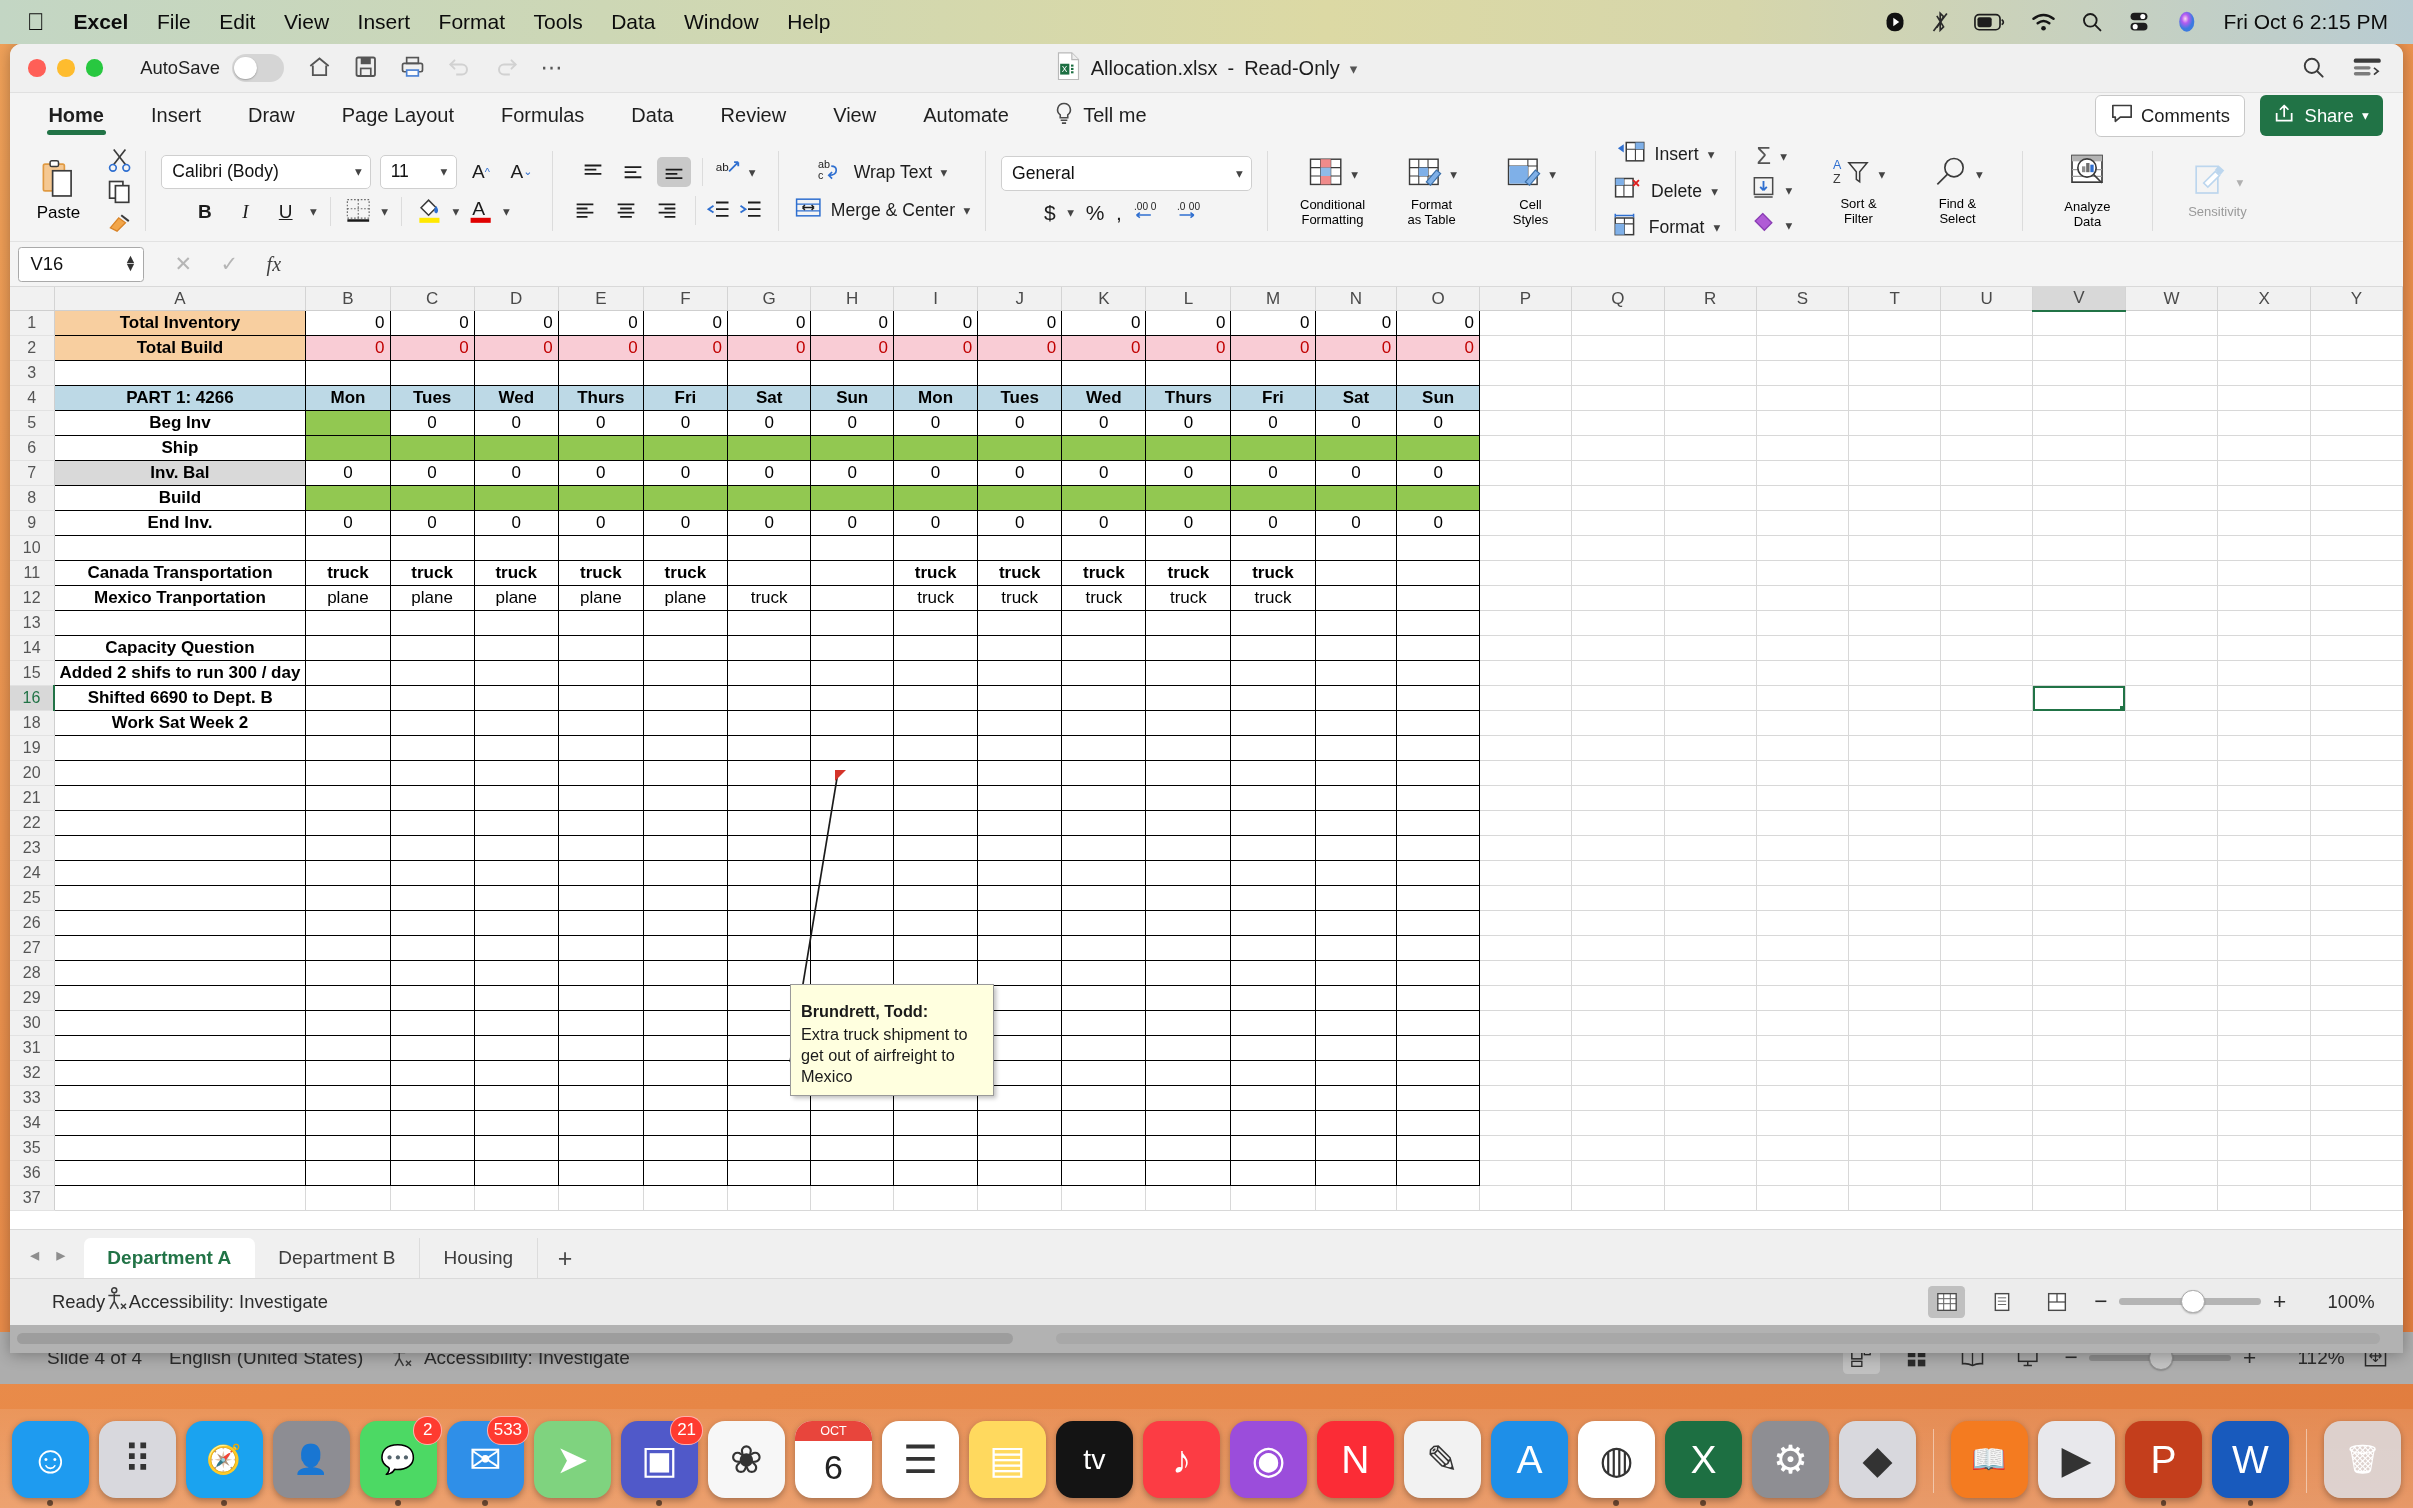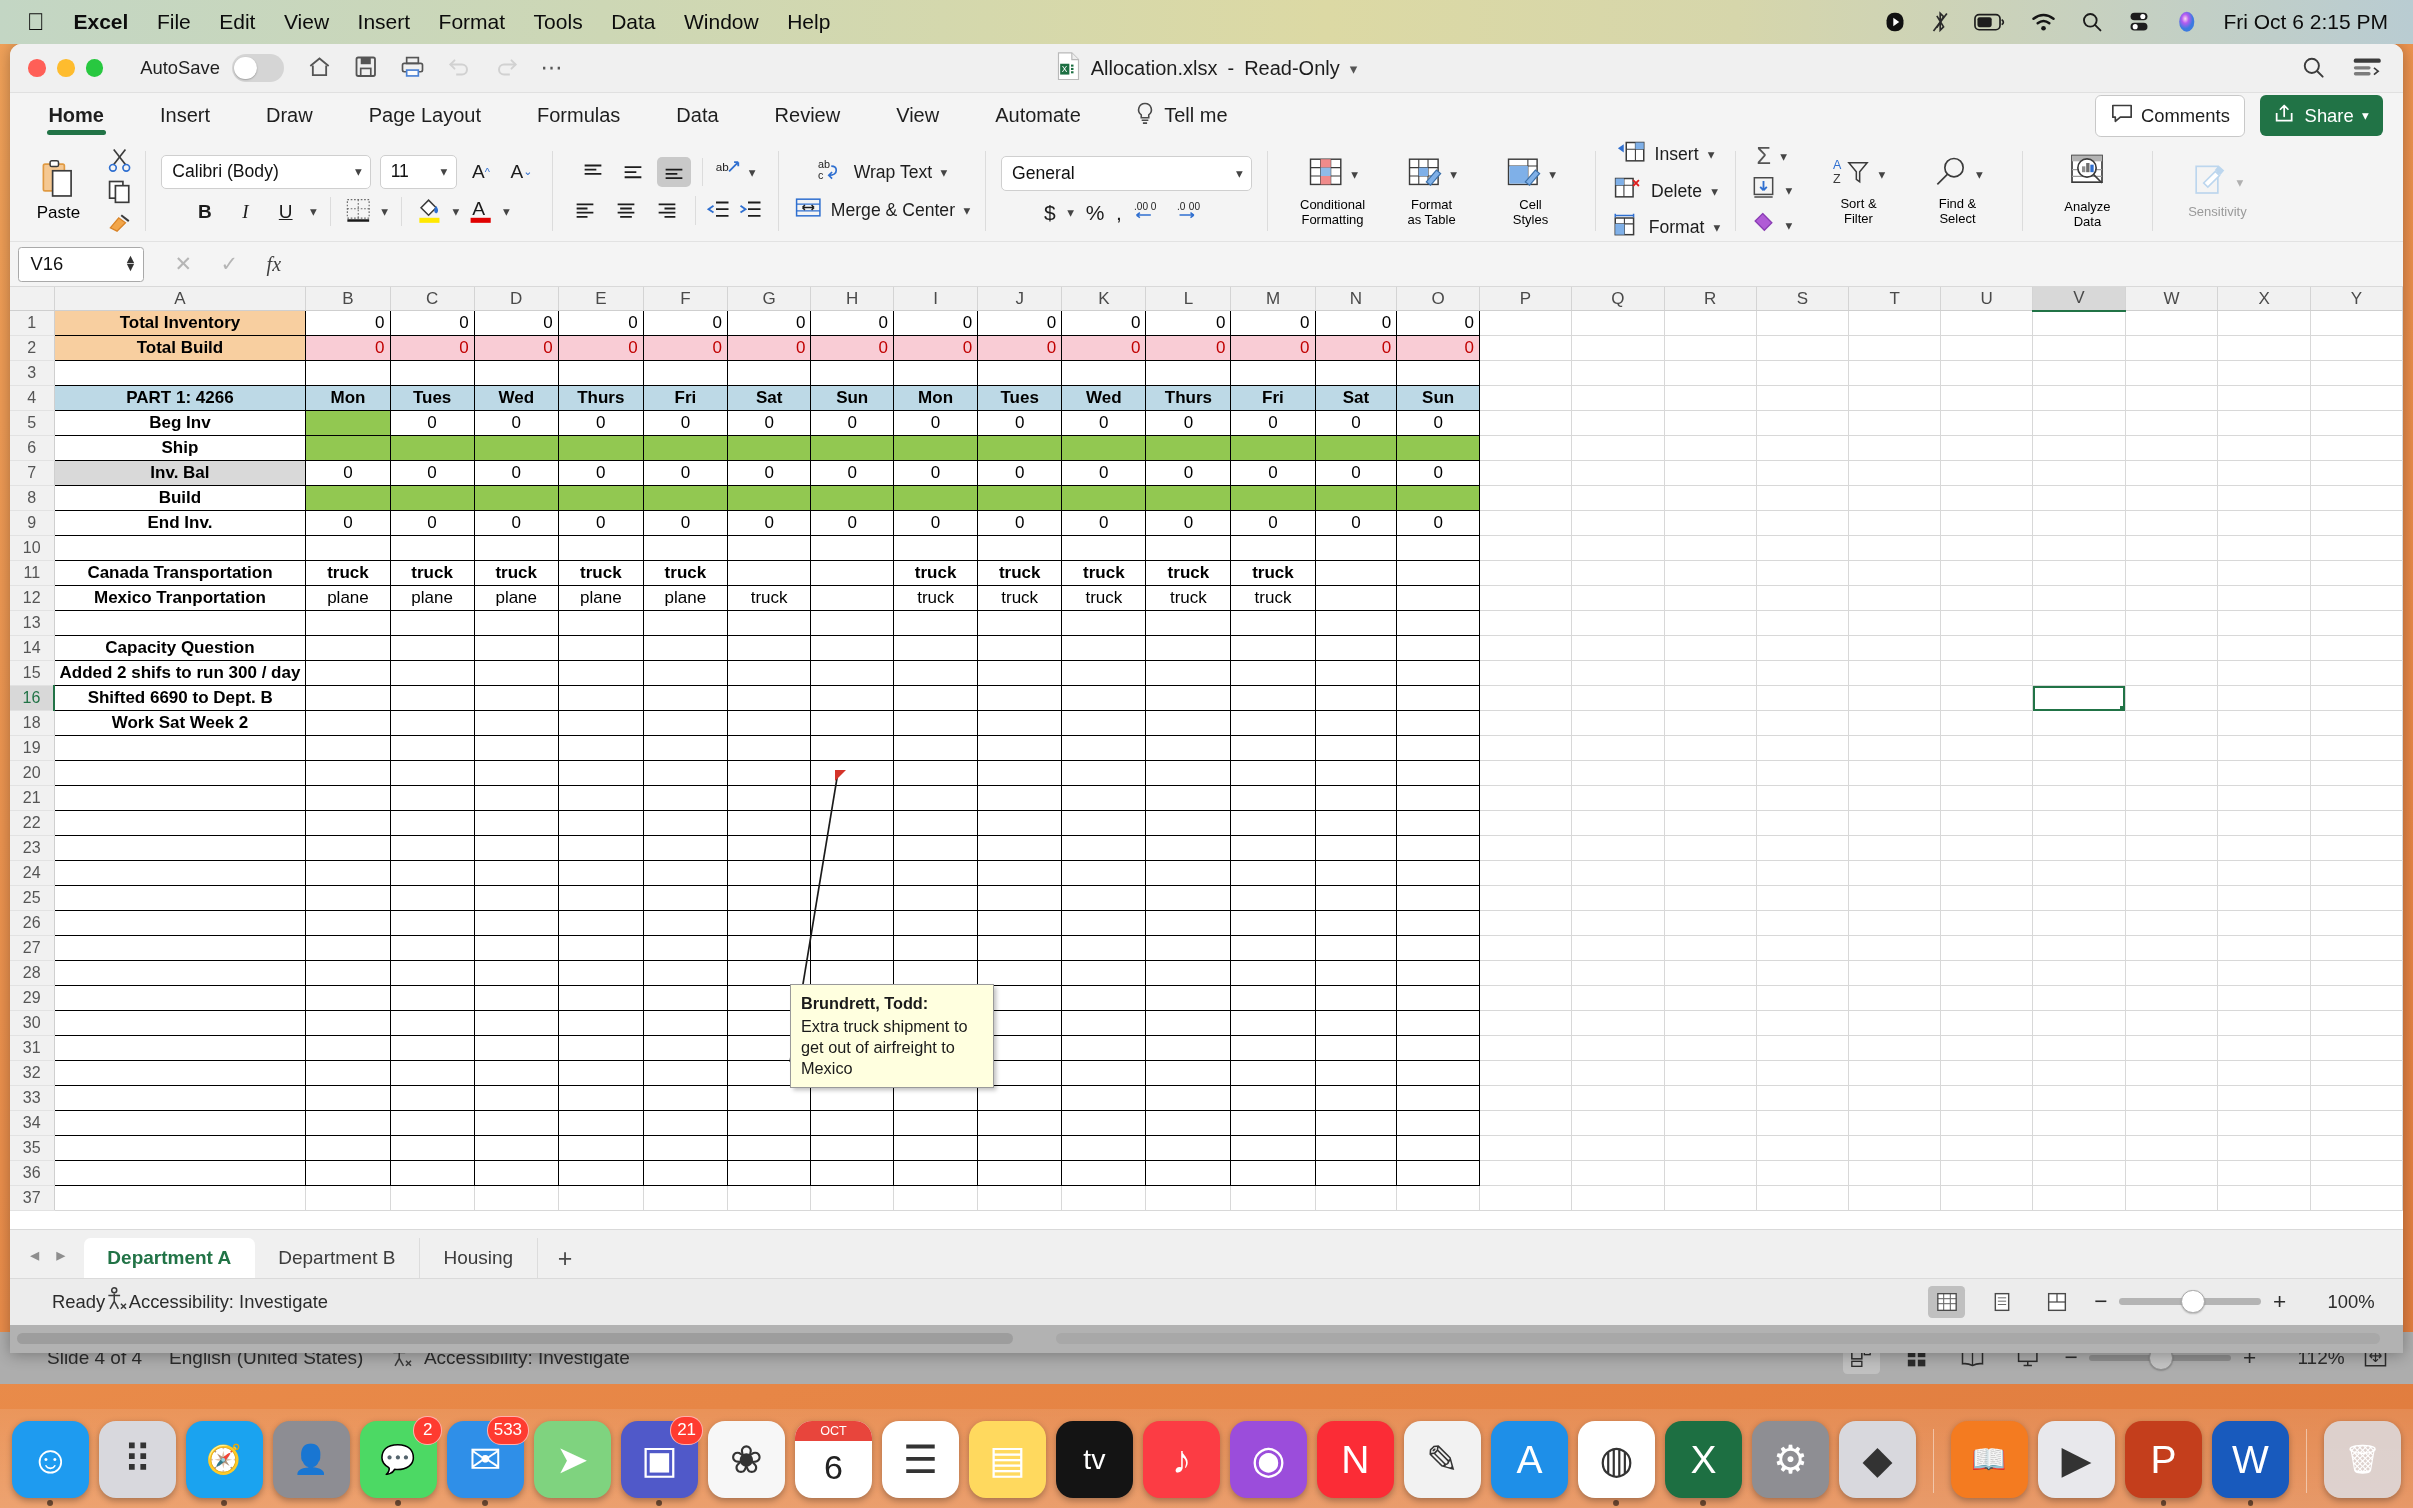--- a/index.html
+++ b/index.html
@@ -67,21 +67,21 @@
     display:flex; align-items:center; justify-content:center;
     font-size: 20px; color:#1d1d1d; gap: 10px; pointer-events:none;
   }
   .doctitle .chev { font-size:15px; color:#555; }
 
   .tb-right { position:absolute; right: 22px; top:0; height:49px; display:flex; align-items:center; gap:27px; }
 
   
   #ribbontabs {
     height: 45px; background:#f4f4f4; display:flex; align-items:center;
-    padding-left: 18.4px; gap: 16px; font-size: 20px; color:#1e1e1e;
+    padding-left: 18.4px; gap: 7px; font-size: 20px; color:#1e1e1e;
     position:relative;
   }
   .rtab { padding: 0 20px; height:45px; display:flex; align-items:center; position:relative; white-space:nowrap; }
   .rtab.active { font-weight:bold; }
   .rtab.active::after {
     content:""; position:absolute; left:18.4px; right:18.4px; bottom:3.4px; height:4.2px;
     background:#217346; border-radius:2.5px;
   }
   .tellme { display:flex; align-items:center; gap:8.4px; padding-left: 17px; }
   #ribbontabs .right { position:absolute; right: 20px; display:flex; align-items:center; gap: 15px; }
@@ -185,21 +185,21 @@
   .rowsel { background:#d8d8d8 !important; border-right: 2.5px solid #217346 !important; color:#217346 !important; }
 
   
   #comment {
     position:absolute; left: 780px; top: 697px; width: 204px;
     background:#ffffdf; border:0.8px solid #9a9a9a;
     box-shadow: 2.5px 2.5px 4.2px rgba(0,0,0,.25);
     padding: 8.4px 10px; font-size: 16.3px; line-height:1.28; color:#1a1a1a;
     z-index: 12;
   }
-  #comment .who { font-weight:bold; display:block; margin-bottom:1.7px; }
+  #comment .who { font-weight:bold; display:block; margin-bottom:1.7px;margin-top:8px; }
   #commentline { position:absolute; left:0; top:0; width:2393px; height:997px; z-index:11; pointer-events:none; }
   .redmark { position:absolute; left: 825px; top: 483px; width:0;height:0;
              border-left: 11px solid #d4342a; border-bottom: 11px solid transparent; z-index:13; }
 
   
   #hscroll { position:absolute; left:47px; bottom:5px; width: 2296px; height: 11.7px; }
   #hscroll .track { position:absolute; inset:0; }
   #hscroll .thumb { position:absolute; left:0; top:0; height:11.7px; width: 2246px; background:#b6b6b6; border-radius:5.9px; }
 
   

